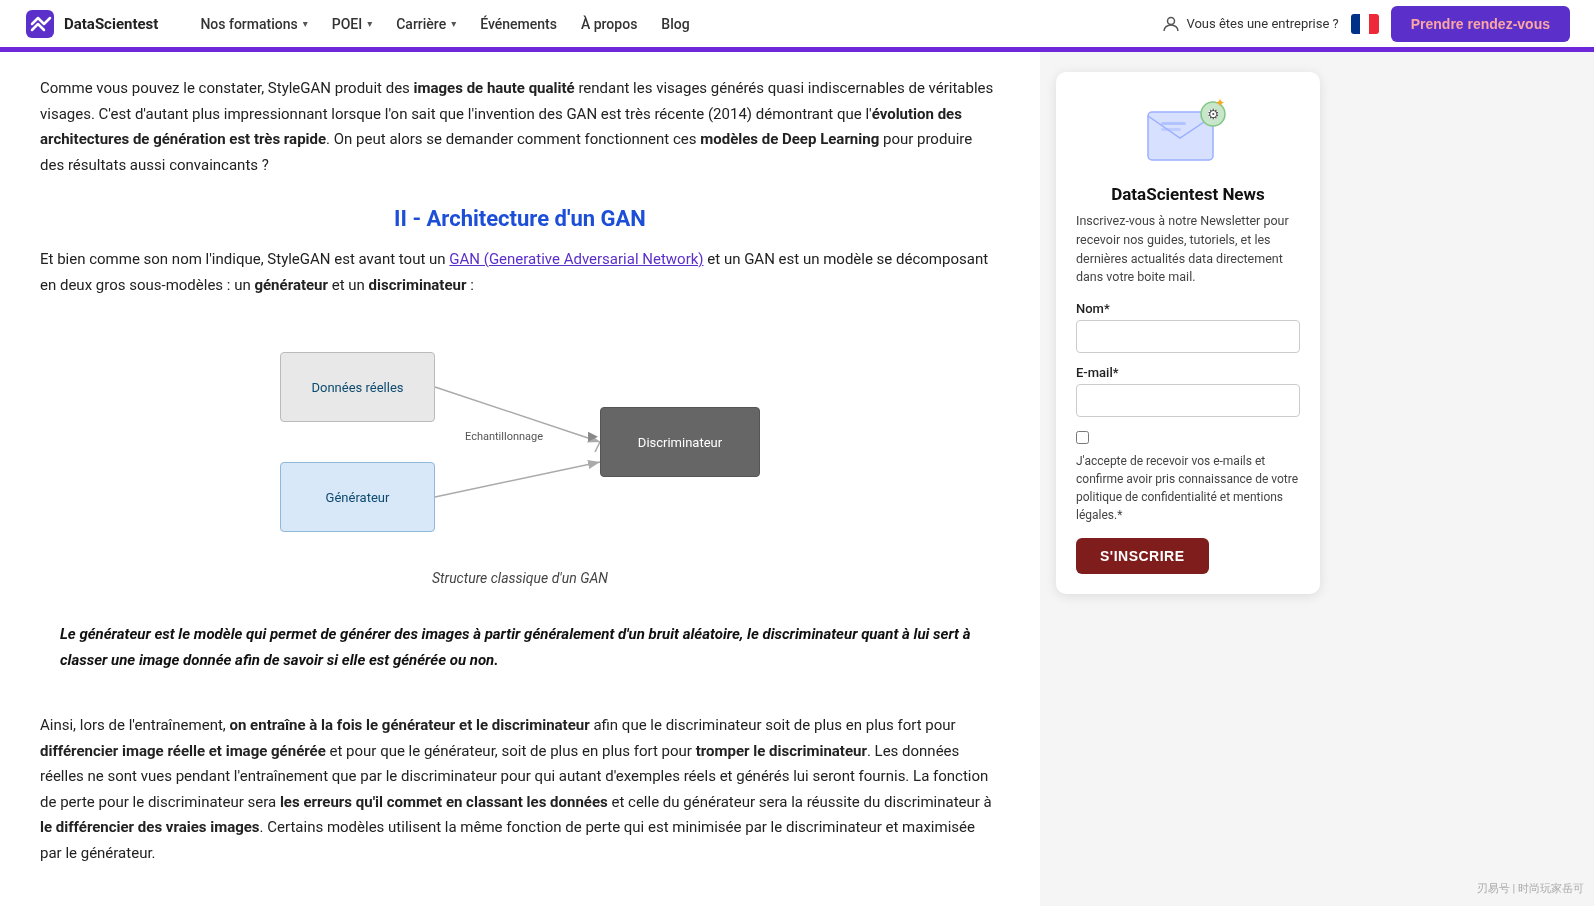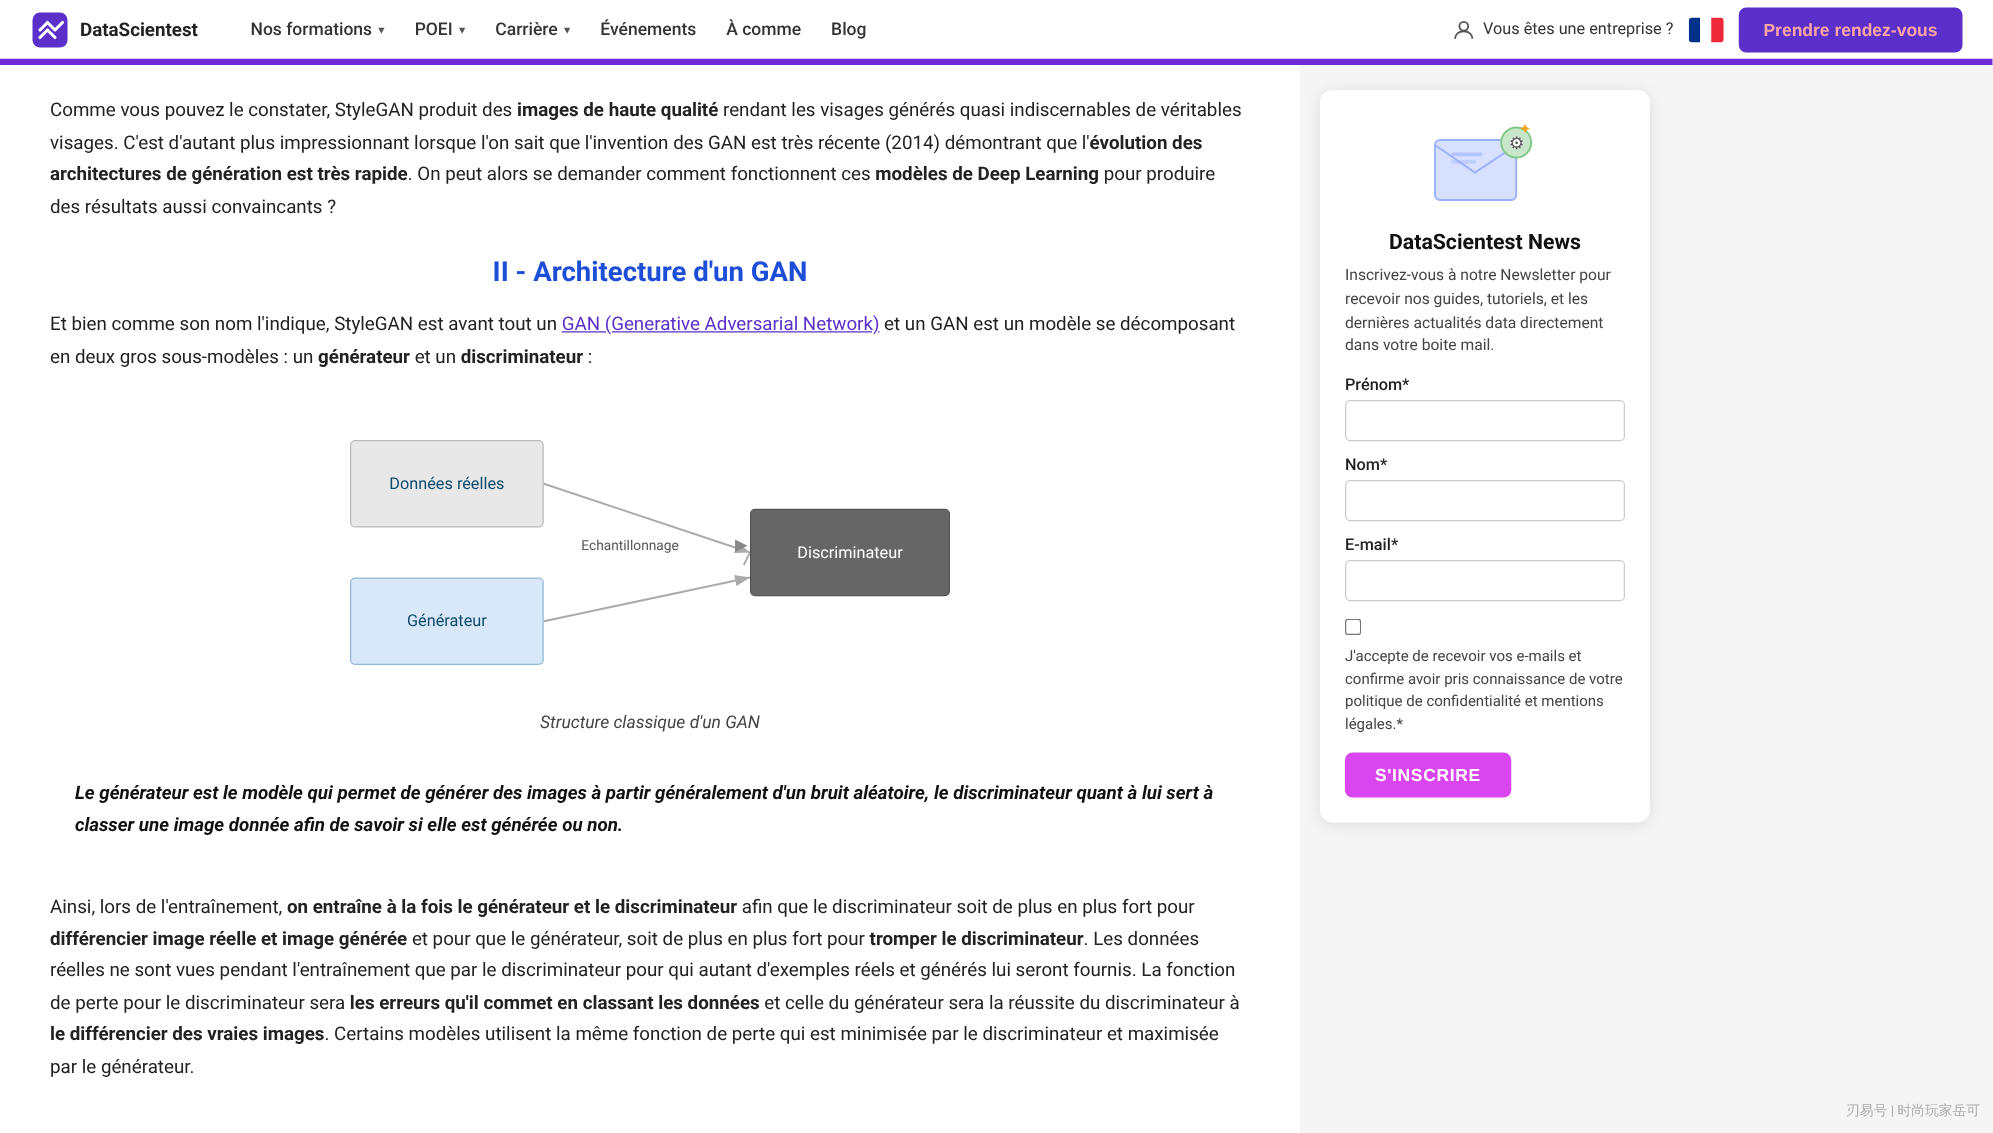--- a/index.html
+++ b/index.html
@@ -95,21 +95,21 @@
     .form-group { margin-bottom: 12px; }
     .form-label { font-size: 13px; color: #222; margin-bottom: 4px; display: block; font-weight: 500; }
     .form-input {
       width: 100%; border: 1px solid #ccc; border-radius: 4px;
       padding: 8px 10px; font-size: 13px; outline: none; color: #333;
     }
     .checkbox-row { display: flex; gap: 8px; align-items: flex-start; margin-bottom: 14px; flex-direction: column; }
     .checkbox-row input[type="checkbox"] { margin-top: 2px; }
     .checkbox-label { font-size: 12px; color: #444; line-height: 1.5; }
     .submit-btn {
-      background: #d946ef; color: #fff; border: none; border-radius: 6px;
+      background: #7f1d1d; color: #fff; border: none; border-radius: 6px;
       padding: 10px 24px; font-size: 14px; font-weight: 700; cursor: pointer; letter-spacing: 0.5px;
     }
 
     
     .watermark { position: fixed; bottom: 10px; right: 10px; font-size: 11px; color: #aaa; z-index: 50; }
   </style>
 </head>
 <body>
 
 <nav class="navbar">
@@ -133,21 +133,21 @@
       <span class="nav-chevron">▾</span>
     </a>
     <a class="nav-item" href="#">
       <span>Carrière</span>
       <span class="nav-chevron">▾</span>
     </a>
     <a class="nav-item" href="#">
       <span>Événements</span>
     </a>
     <a class="nav-item" href="#">
-      <span>À comme</span>
+      <span>À propos</span>
     </a>
     <a class="nav-item" href="#">
       <span>Blog</span>
     </a>
   </div>
 
   <div class="nav-right">
     <div class="nav-enterprise">
 
       <svg width="18" height="18" viewBox="0 0 18 18" fill="none">
@@ -242,24 +242,20 @@
           <text x="72" y="15" font-size="12" fill="#f9a825">✦</text>
 
           <rect x="18" y="30" width="25" height="3" rx="1.5" fill="#9ab0ff" opacity="0.6"></rect>
           <rect x="18" y="36" width="20" height="3" rx="1.5" fill="#9ab0ff" opacity="0.4"></rect>
         </svg>
       </div>
 
       <div class="newsletter-title">DataScientest News</div>
       <div class="newsletter-desc">Inscrivez-vous à notre Newsletter pour recevoir nos guides, tutoriels, et les dernières actualités data directement dans votre boite mail.</div>
 
-      <div class="form-group">
-        <label class="form-label">Prénom*</label>
-        <input class="form-input" type="text" value="" style="">
-      </div>
 
       <div class="form-group">
         <label class="form-label">Nom*</label>
         <input class="form-input" type="text" value="" style="">
       </div>
 
       <div class="form-group">
         <label class="form-label">E-mail*</label>
         <input class="form-input" type="email" value="" style="">
       </div>

